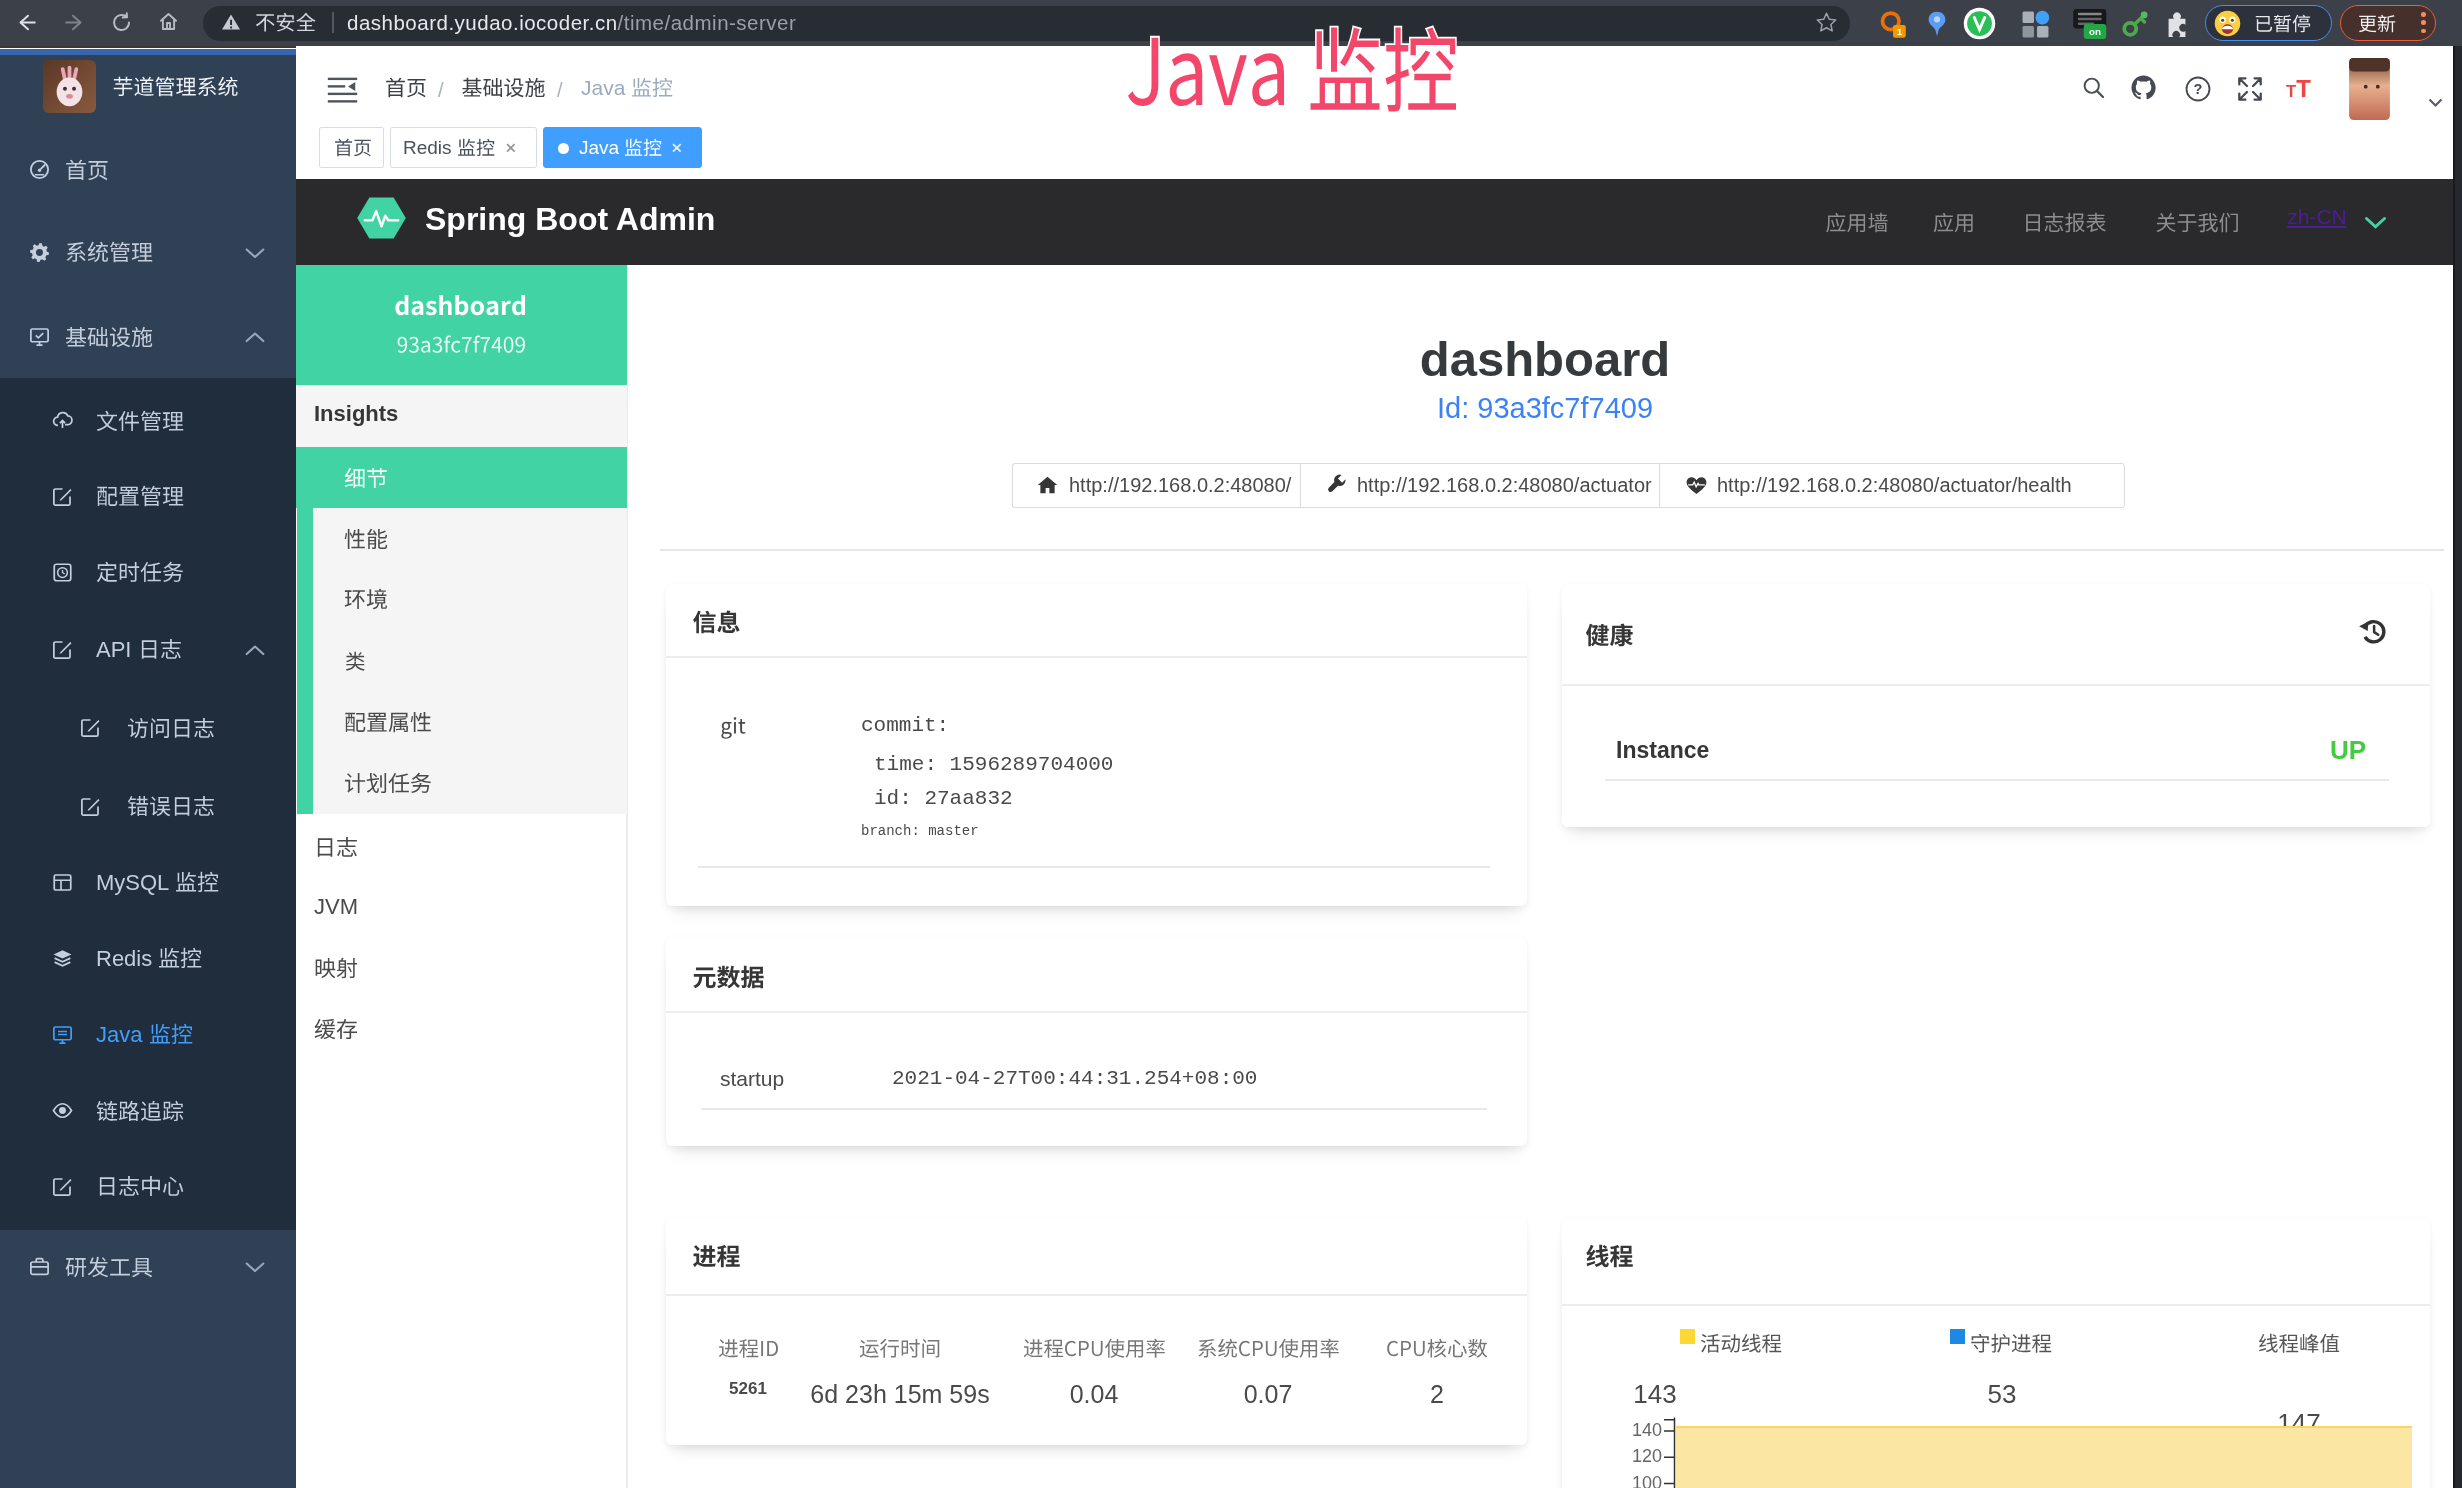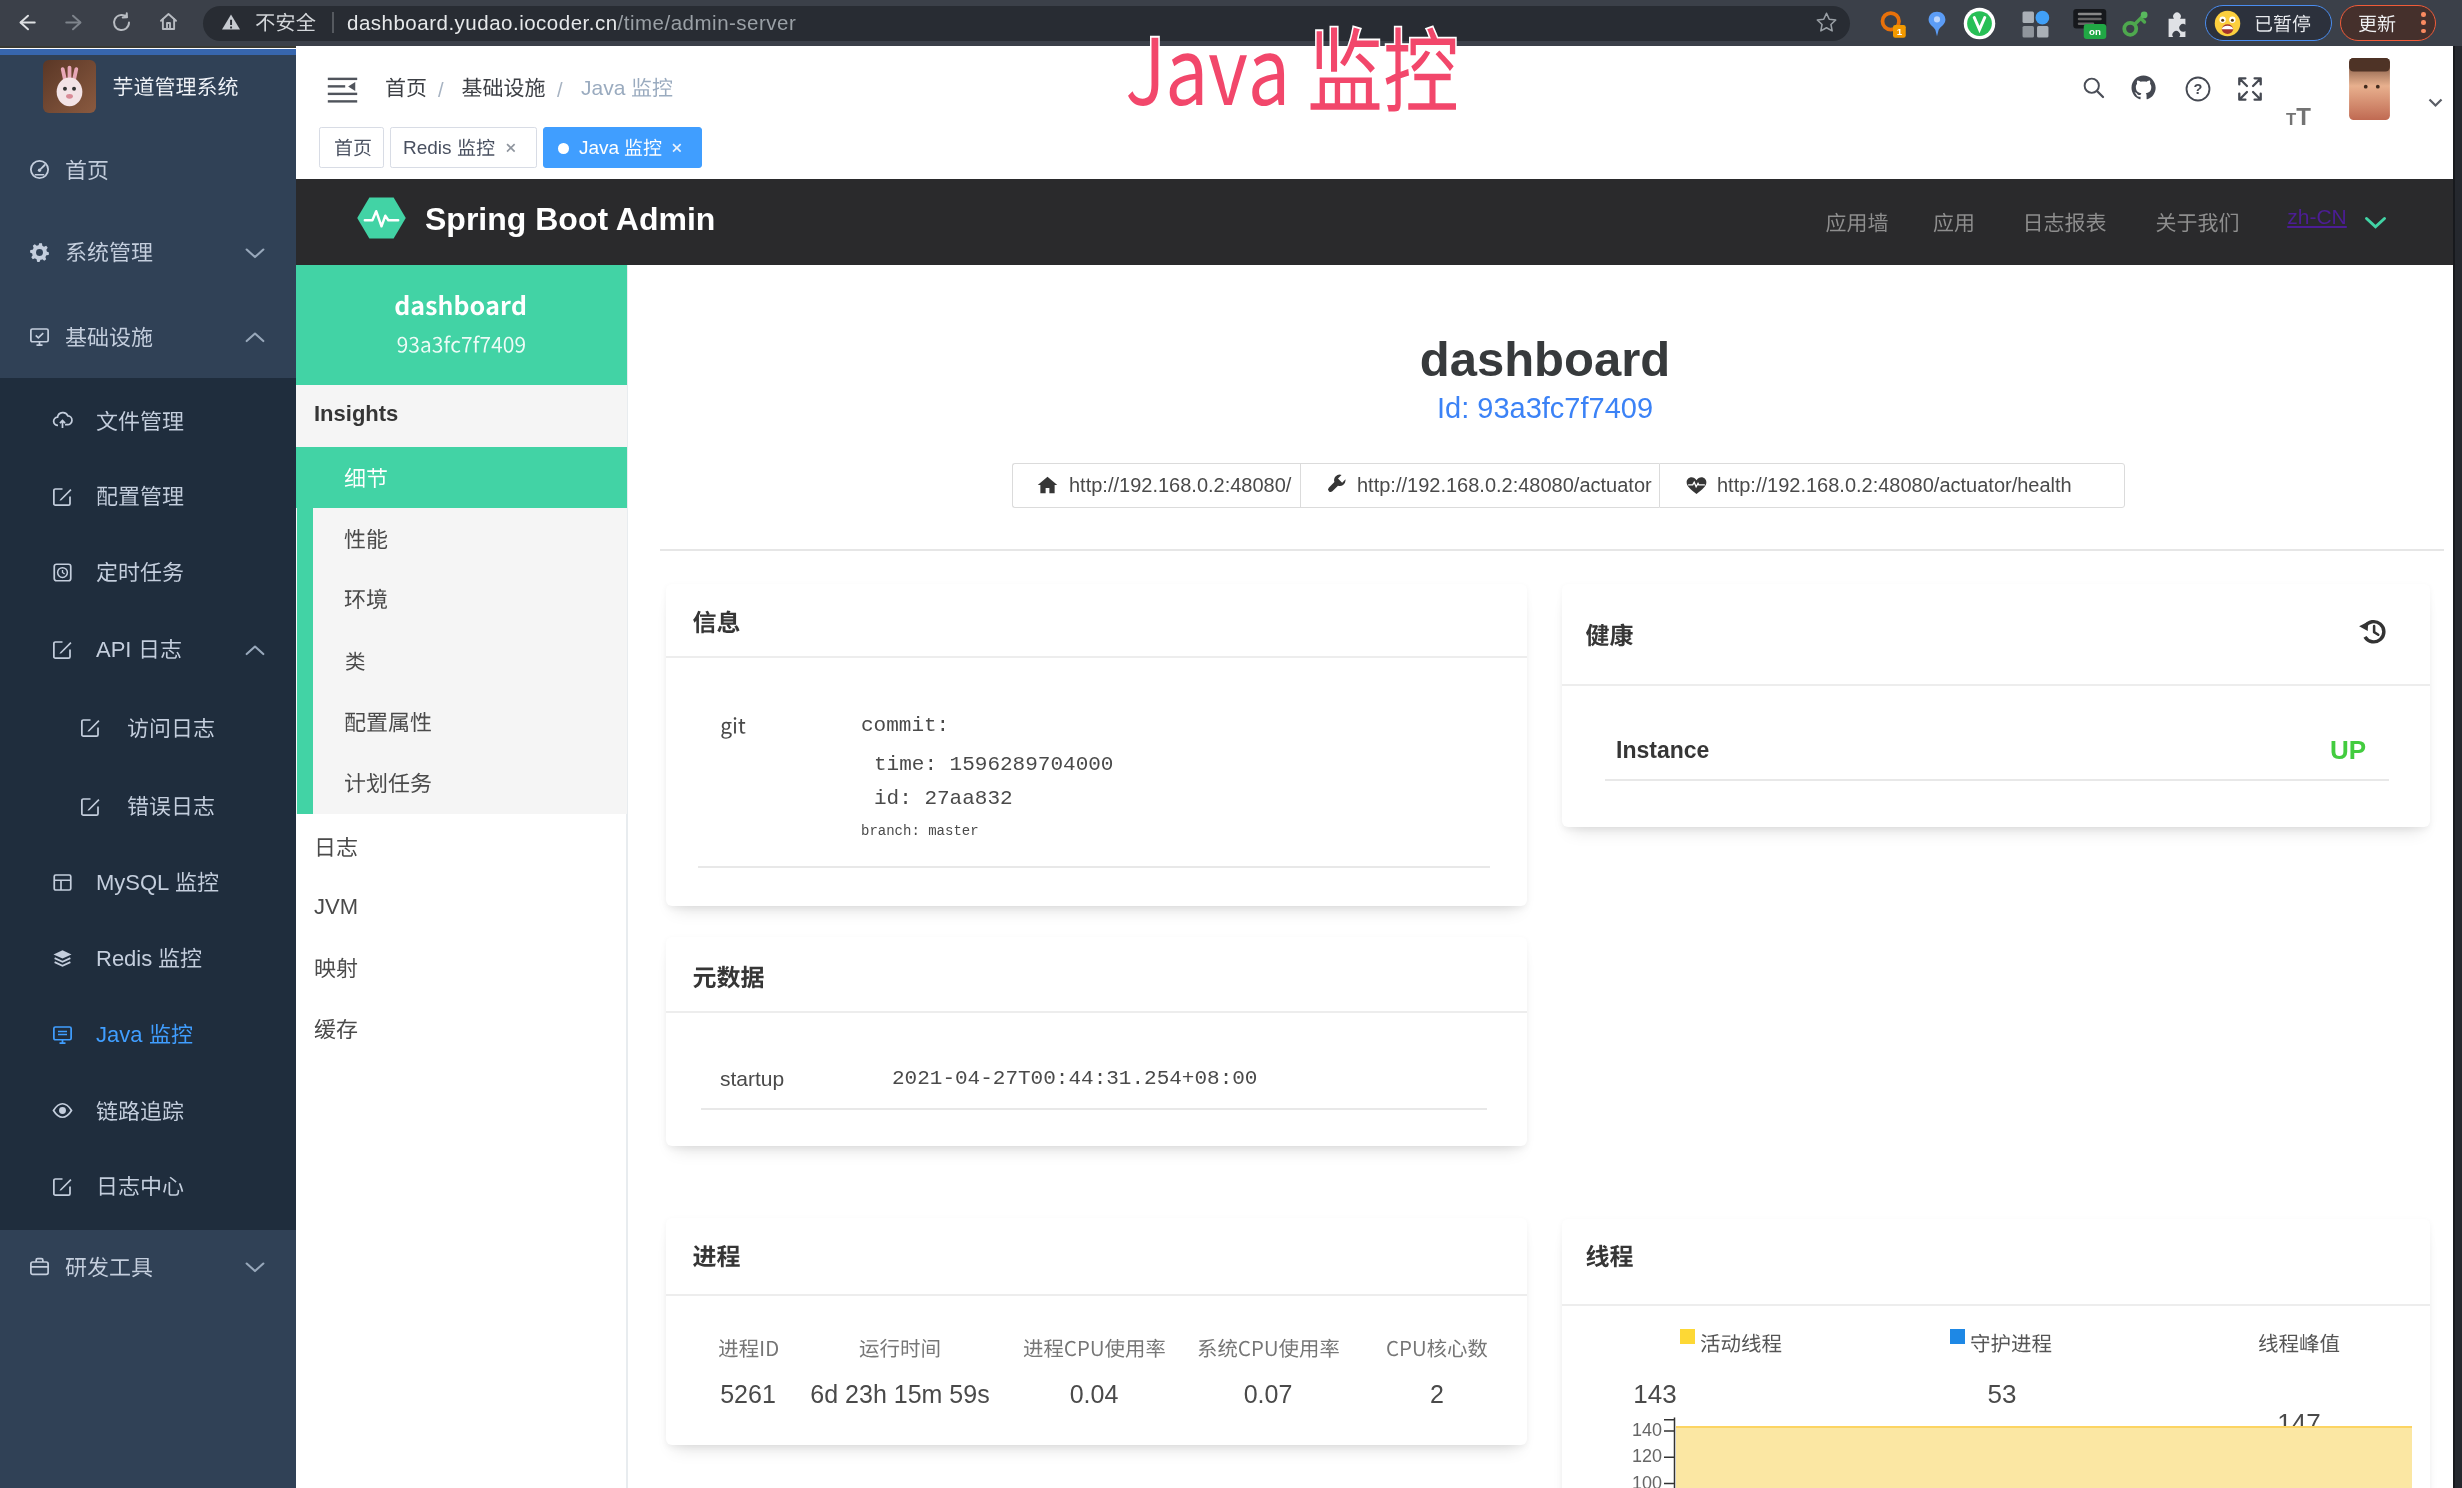--- a/index.html
+++ b/index.html
@@ -275,21 +275,21 @@
     <text x="17" y="24" font-family="Liberation Sans" font-size="19" font-weight="bold" fill="#454952" text-anchor="middle">?</text>
   </svg>
 <svg style="position:absolute;left:2237px;top:76px;overflow:visible" width="26" height="26" viewBox="0 0 34 34">
     <g stroke="#454952" stroke-width="3" fill="none" stroke-linecap="round" stroke-linejoin="round">
       <path d="M3 11 V3 H11 M13 13 L4.5 4.5"></path>
       <path d="M23 3 H31 V11 M21 13 L29.5 4.5"></path>
       <path d="M31 23 V31 H23 M21 21 L29.5 29.5"></path>
       <path d="M11 31 H3 V23 M13 21 L4.5 29.5"></path>
     </g>
   </svg>
-<div style="position:absolute;left:2286px;top:75px;font-size:24px;font-weight:bold;color:#737373;line-height:1.2;white-space:nowrap;margin-top:28px;"><span style="font-size:16.7px">T</span>T</div>
+<div style="position:absolute;left:2286px;top:75px;font-size:24px;font-weight:bold;color:#ef4444;line-height:1.2;white-space:nowrap;"><span style="font-size:16.7px">T</span>T</div>
 <svg style="position:absolute;left:2349px;top:58px;overflow:visible" width="41" height="62" viewBox="0 0 54 82">
     <defs>
       <linearGradient id="av2" x1="0" y1="0" x2="0" y2="1">
         <stop offset="0" stop-color="#6b4633"></stop>
         <stop offset="0.45" stop-color="#e8b08e"></stop>
         <stop offset="1" stop-color="#c06a52"></stop>
       </linearGradient>
     </defs>
     <rect width="54" height="82" rx="6" fill="url(#av2)"></rect>
     <rect y="0" width="54" height="18" rx="6" fill="#4e3326"></rect>
@@ -434,21 +434,21 @@
   </svg>
 <svg style="position:absolute;left:1023px;top:1338px;overflow:visible" width="143" height="20.5" viewBox="0 0 189 27">
     <path d="M2.2 2.8C3.7 4.1 5.5 6.1 6.3 7.3L7.9 6C7 4.8 5.1 3 3.6 1.6ZM19.4 1.6V6H15V1.6H13V6H9.2V7.9H13V11.1L12.9 12.8H9V14.7H12.7C12.3 16.8 11.4 18.8 9.4 20.3C9.8 20.6 10.6 21.4 10.9 21.8C13.3 19.9 14.3 17.3 14.7 14.7H19.4V21.6H21.5V14.7H25.5V12.8H21.5V7.9H24.9V6H21.5V1.6ZM15 7.9H19.4V12.8H14.9L15 11.1ZM7.1 10.9H1.4V12.7H5.1V20.5C3.9 21 2.5 22.1 1 23.7L2.4 25.5C3.8 23.7 5.1 22.1 6 22.1C6.6 22.1 7.5 23 8.6 23.7C10.5 24.9 12.7 25.2 16.1 25.2C18.7 25.2 23.5 25 25.4 24.9C25.5 24.3 25.8 23.4 26 22.8C23.4 23.1 19.3 23.3 16.1 23.3C13.1 23.3 10.8 23.1 9 22C8.2 21.5 7.6 21 7.1 20.7Z M41.4 4H49.5V8.9H41.4ZM39.5 2.2V10.7H51.5V2.2ZM39.1 18.1V19.9H44.4V23.4H37.3V25.2H53V23.4H46.4V19.9H51.8V18.1H46.4V14.9H52.4V13.1H38.5V14.9H44.4V18.1ZM36.7 1.5C34.7 2.4 31.2 3.2 28.2 3.7C28.4 4.1 28.7 4.8 28.8 5.2C30 5 31.4 4.8 32.7 4.5V8.7H28.3V10.6H32.5C31.4 13.7 29.5 17.2 27.8 19.1C28.1 19.6 28.6 20.4 28.8 21C30.2 19.3 31.6 16.6 32.7 13.9V25.9H34.7V14.2C35.6 15.4 36.7 16.8 37.2 17.6L38.4 16C37.9 15.4 35.5 12.9 34.7 12.3V10.6H38.1V8.7H34.7V4.1C36 3.8 37.2 3.4 38.2 3Z M64.2 24.1C66.7 24.1 68.7 23.1 70.3 21.3L68.9 19.7C67.6 21.1 66.2 21.9 64.3 21.9C60.5 21.9 58.1 18.8 58.1 13.8C58.1 8.9 60.6 5.8 64.4 5.8C66.1 5.8 67.4 6.6 68.4 7.7L69.8 6C68.6 4.8 66.7 3.6 64.3 3.6C59.3 3.6 55.6 7.5 55.6 13.9C55.6 20.3 59.2 24.1 64.2 24.1Z M74 23.8H76.4V15.9H79.7C84.1 15.9 87 14 87 9.8C87 5.5 84 4 79.6 4H74ZM76.4 13.9V6H79.3C82.8 6 84.5 6.9 84.5 9.8C84.5 12.6 82.9 13.9 79.4 13.9Z M98.1 24.1C102.1 24.1 105.2 22 105.2 15.6V4H102.8V15.7C102.8 20.4 100.7 21.9 98.1 21.9C95.5 21.9 93.4 20.4 93.4 15.7V4H91V15.6C91 22 94 24.1 98.1 24.1Z M124 1.2V4.1H116.5V5.9H124V8.6H117.2V16.1H123.8C123.6 17.6 123.2 19 122.4 20.2C120.9 19.2 119.8 18 118.9 16.6L117.2 17.2C118.2 18.9 119.6 20.4 121.1 21.6C119.9 22.7 118.1 23.7 115.5 24.3C115.9 24.8 116.5 25.5 116.7 26C119.5 25.2 121.4 24 122.8 22.7C125.6 24.4 129 25.4 132.8 26C133.1 25.4 133.6 24.6 134 24.1C130.1 23.7 126.7 22.8 124 21.3C125.1 19.7 125.6 17.9 125.8 16.1H132.9V8.6H125.9V5.9H133.8V4.1H125.9V1.2ZM119.1 10.3H124V13.1L123.9 14.3H119.1ZM125.9 10.3H130.9V14.3H125.9L125.9 13.1ZM115.3 1C113.7 5.1 111.1 9.1 108.4 11.7C108.7 12.2 109.3 13.3 109.5 13.7C110.5 12.7 111.5 11.5 112.5 10.2V26H114.4V7.2C115.5 5.4 116.4 3.5 117.2 1.6Z M138.9 3V12.8C138.9 16.6 138.6 21.4 135.6 24.7C136.1 25 136.9 25.7 137.2 26.1C139.3 23.8 140.2 20.7 140.6 17.6H147.4V25.7H149.4V17.6H156.7V23.2C156.7 23.7 156.5 23.8 156 23.8C155.5 23.9 153.7 23.9 151.8 23.8C152 24.4 152.4 25.2 152.5 25.8C155 25.8 156.6 25.8 157.5 25.4C158.4 25.1 158.7 24.5 158.7 23.2V3ZM140.9 4.9H147.4V9.3H140.9ZM156.7 4.9V9.3H149.4V4.9ZM140.9 11.2H147.4V15.7H140.8C140.9 14.7 140.9 13.7 140.9 12.8ZM156.7 11.2V15.7H149.4V11.2Z M184.2 6.4C183.2 7.5 181.5 9 180.3 9.9L181.8 10.9C183.1 10 184.6 8.7 185.9 7.4ZM163.3 14.7 164.3 16.3C166.1 15.4 168.3 14.2 170.4 13.1L170 11.6C167.5 12.8 165 14 163.3 14.7ZM164.1 7.6C165.5 8.5 167.3 9.9 168.2 10.8L169.6 9.5C168.7 8.6 166.9 7.3 165.5 6.5ZM180.1 12.7C181.9 13.9 184.2 15.5 185.4 16.6L186.9 15.4C185.7 14.3 183.3 12.7 181.5 11.7ZM163.2 18.3V20.2H174.2V25.9H176.4V20.2H187.4V18.3H176.4V16.1H174.2V18.3ZM173.5 1.4C173.9 2 174.4 2.8 174.8 3.5H163.7V5.4H173.6C172.8 6.7 171.9 7.8 171.5 8.1C171.1 8.6 170.7 8.9 170.3 9C170.5 9.5 170.8 10.3 170.9 10.7C171.3 10.6 171.9 10.4 175 10.2C173.7 11.5 172.6 12.6 172 13C171.1 13.7 170.4 14.3 169.8 14.3C170 14.9 170.3 15.7 170.4 16.1C170.9 15.8 171.9 15.7 179 15C179.3 15.6 179.5 16 179.7 16.5L181.3 15.7C180.8 14.5 179.4 12.6 178.2 11.2L176.7 11.8C177.1 12.3 177.6 12.9 178 13.5L173.2 13.9C175.6 12 178 9.7 180.1 7.2L178.5 6.2C177.9 7 177.3 7.7 176.6 8.5L173.2 8.6C174 7.7 174.9 6.6 175.7 5.4H187.2V3.5H177.1C176.8 2.7 176.1 1.7 175.5 0.9Z" fill="#767676"></path>
   </svg>
 <svg style="position:absolute;left:1197px;top:1338px;overflow:visible" width="143" height="20.5" viewBox="0 0 189 27">
     <path d="M7.7 17.7C6.3 19.7 4 21.7 1.9 23C2.4 23.2 3.3 23.9 3.7 24.3C5.7 22.8 8.1 20.6 9.7 18.4ZM17.2 18.6C19.4 20.4 22.2 22.8 23.5 24.4L25.3 23.1C23.8 21.6 21 19.2 18.8 17.6ZM17.9 11.8C18.6 12.4 19.4 13.2 20.1 14L8.2 14.7C12.3 12.7 16.4 10.3 20.4 7.2L18.8 5.9C17.5 7 16 8.1 14.6 9.1L8 9.4C9.9 8 11.9 6.3 13.7 4.4C17.2 4.1 20.5 3.6 23.1 3L21.7 1.3C17.3 2.4 9.4 3.1 2.9 3.4C3.1 3.9 3.3 4.7 3.4 5.2C5.8 5.1 8.3 4.9 10.8 4.7C9.1 6.5 7.1 8.2 6.4 8.6C5.6 9.2 4.9 9.6 4.4 9.7C4.6 10.2 4.9 11.1 4.9 11.5C5.5 11.3 6.3 11.2 11.8 10.9C9.5 12.3 7.6 13.4 6.6 13.8C4.9 14.6 3.7 15.1 2.9 15.3C3.1 15.8 3.4 16.7 3.5 17.1C4.2 16.8 5.3 16.7 12.7 16.1V23.2C12.7 23.5 12.6 23.6 12.2 23.7C11.7 23.7 10.3 23.7 8.6 23.6C9 24.2 9.3 25 9.4 25.6C11.4 25.6 12.7 25.6 13.6 25.3C14.6 24.9 14.8 24.4 14.8 23.2V16L21.5 15.5C22.3 16.4 22.9 17.2 23.4 17.9L25 17C23.9 15.3 21.6 12.8 19.5 11Z M45.8 14.3V22.8C45.8 24.8 46.3 25.4 48.2 25.4C48.6 25.4 50.2 25.4 50.6 25.4C52.2 25.4 52.7 24.4 52.9 20.7C52.4 20.5 51.5 20.2 51.1 19.8C51.1 23.1 50.9 23.6 50.4 23.6C50 23.6 48.8 23.6 48.5 23.6C47.9 23.6 47.8 23.5 47.8 22.8V14.3ZM40.8 14.3C40.6 19.7 40 22.5 35.6 24.2C36 24.6 36.6 25.3 36.8 25.8C41.7 23.8 42.6 20.4 42.8 14.3ZM28.1 22.3 28.6 24.3C31 23.5 34.2 22.5 37.2 21.5L36.9 19.8C33.6 20.8 30.3 21.8 28.1 22.3ZM43.1 1.5C43.6 2.6 44.3 4.1 44.5 5H38V6.8H42.8C41.6 8.5 39.8 11 39.1 11.6C38.6 12.1 38 12.3 37.4 12.4C37.7 12.8 38 13.9 38.1 14.4C38.9 14 40 13.9 49.8 13C50.2 13.7 50.7 14.4 50.9 15L52.6 14C51.8 12.4 50.1 9.9 48.6 8L47 8.8C47.6 9.6 48.2 10.5 48.8 11.4L41.4 12C42.6 10.5 44.1 8.4 45.3 6.8H52.6V5H44.8L46.5 4.5C46.2 3.6 45.5 2.1 44.9 1ZM28.6 12.3C29 12.2 29.6 12 32.9 11.6C31.7 13.3 30.7 14.6 30.2 15.1C29.3 16.1 28.7 16.8 28.1 16.9C28.4 17.4 28.7 18.4 28.8 18.8C29.3 18.5 30.3 18.2 37 16.7C36.9 16.3 36.9 15.5 36.9 15L31.8 16C33.9 13.6 35.9 10.7 37.6 7.8L35.8 6.7C35.3 7.7 34.7 8.7 34.1 9.7L30.8 10C32.5 7.7 34.1 4.8 35.4 1.9L33.3 1C32.1 4.2 30.1 7.7 29.5 8.6C28.9 9.5 28.4 10.2 27.9 10.3C28.2 10.8 28.5 11.9 28.6 12.3Z M64.2 24.1C66.7 24.1 68.7 23.1 70.3 21.3L68.9 19.7C67.6 21.1 66.2 21.9 64.3 21.9C60.5 21.9 58.1 18.8 58.1 13.8C58.1 8.9 60.6 5.8 64.4 5.8C66.1 5.8 67.4 6.6 68.4 7.7L69.8 6C68.6 4.8 66.7 3.6 64.3 3.6C59.3 3.6 55.6 7.5 55.6 13.9C55.6 20.3 59.2 24.1 64.2 24.1Z M74 23.8H76.4V15.9H79.7C84.1 15.9 87 14 87 9.8C87 5.5 84 4 79.6 4H74ZM76.4 13.9V6H79.3C82.8 6 84.5 6.9 84.5 9.8C84.5 12.6 82.9 13.9 79.4 13.9Z M98.1 24.1C102.1 24.1 105.2 22 105.2 15.6V4H102.8V15.7C102.8 20.4 100.7 21.9 98.1 21.9C95.5 21.9 93.4 20.4 93.4 15.7V4H91V15.6C91 22 94 24.1 98.1 24.1Z M124 1.2V4.1H116.5V5.9H124V8.6H117.2V16.1H123.8C123.6 17.6 123.2 19 122.4 20.2C120.9 19.2 119.8 18 118.9 16.6L117.2 17.2C118.2 18.9 119.6 20.4 121.1 21.6C119.9 22.7 118.1 23.7 115.5 24.3C115.9 24.8 116.5 25.5 116.7 26C119.5 25.2 121.4 24 122.8 22.7C125.6 24.4 129 25.4 132.8 26C133.1 25.4 133.6 24.6 134 24.1C130.1 23.7 126.7 22.8 124 21.3C125.1 19.7 125.6 17.9 125.8 16.1H132.9V8.6H125.9V5.9H133.8V4.1H125.9V1.2ZM119.1 10.3H124V13.1L123.9 14.3H119.1ZM125.9 10.3H130.9V14.3H125.9L125.9 13.1ZM115.3 1C113.7 5.1 111.1 9.1 108.4 11.7C108.7 12.2 109.3 13.3 109.5 13.7C110.5 12.7 111.5 11.5 112.5 10.2V26H114.4V7.2C115.5 5.4 116.4 3.5 117.2 1.6Z M138.9 3V12.8C138.9 16.6 138.6 21.4 135.6 24.7C136.1 25 136.9 25.7 137.2 26.1C139.3 23.8 140.2 20.7 140.6 17.6H147.4V25.7H149.4V17.6H156.7V23.2C156.7 23.7 156.5 23.8 156 23.8C155.5 23.9 153.7 23.9 151.8 23.8C152 24.4 152.4 25.2 152.5 25.8C155 25.8 156.6 25.8 157.5 25.4C158.4 25.1 158.7 24.5 158.7 23.2V3ZM140.9 4.9H147.4V9.3H140.9ZM156.7 4.9V9.3H149.4V4.9ZM140.9 11.2H147.4V15.7H140.8C140.9 14.7 140.9 13.7 140.9 12.8ZM156.7 11.2V15.7H149.4V11.2Z M184.2 6.4C183.2 7.5 181.5 9 180.3 9.9L181.8 10.9C183.1 10 184.6 8.7 185.9 7.4ZM163.3 14.7 164.3 16.3C166.1 15.4 168.3 14.2 170.4 13.1L170 11.6C167.5 12.8 165 14 163.3 14.7ZM164.1 7.6C165.5 8.5 167.3 9.9 168.2 10.8L169.6 9.5C168.7 8.6 166.9 7.3 165.5 6.5ZM180.1 12.7C181.9 13.9 184.2 15.5 185.4 16.6L186.9 15.4C185.7 14.3 183.3 12.7 181.5 11.7ZM163.2 18.3V20.2H174.2V25.9H176.4V20.2H187.4V18.3H176.4V16.1H174.2V18.3ZM173.5 1.4C173.9 2 174.4 2.8 174.8 3.5H163.7V5.4H173.6C172.8 6.7 171.9 7.8 171.5 8.1C171.1 8.6 170.7 8.9 170.3 9C170.5 9.5 170.8 10.3 170.9 10.7C171.3 10.6 171.9 10.4 175 10.2C173.7 11.5 172.6 12.6 172 13C171.1 13.7 170.4 14.3 169.8 14.3C170 14.9 170.3 15.7 170.4 16.1C170.9 15.8 171.9 15.7 179 15C179.3 15.6 179.5 16 179.7 16.5L181.3 15.7C180.8 14.5 179.4 12.6 178.2 11.2L176.7 11.8C177.1 12.3 177.6 12.9 178 13.5L173.2 13.9C175.6 12 178 9.7 180.1 7.2L178.5 6.2C177.9 7 177.3 7.7 176.6 8.5L173.2 8.6C174 7.7 174.9 6.6 175.7 5.4H187.2V3.5H177.1C176.8 2.7 176.1 1.7 175.5 0.9Z" fill="#767676"></path>
   </svg>
 <svg style="position:absolute;left:1386px;top:1338px;overflow:visible" width="102" height="20.5" viewBox="0 0 135 27">
     <path d="M10.2 24.1C12.7 24.1 14.7 23.1 16.3 21.3L14.9 19.7C13.6 21.1 12.2 21.9 10.3 21.9C6.5 21.9 4.1 18.8 4.1 13.8C4.1 8.9 6.6 5.8 10.4 5.8C12.1 5.8 13.4 6.6 14.4 7.7L15.8 6C14.6 4.8 12.7 3.6 10.3 3.6C5.3 3.6 1.6 7.5 1.6 13.9C1.6 20.3 5.2 24.1 10.2 24.1Z M20 23.8H22.4V15.9H25.7C30.1 15.9 33 14 33 9.8C33 5.5 30 4 25.6 4H20ZM22.4 13.9V6H25.3C28.8 6 30.5 6.9 30.5 9.8C30.5 12.6 28.9 13.9 25.4 13.9Z M44.1 24.1C48.1 24.1 51.2 22 51.2 15.6V4H48.8V15.7C48.8 20.4 46.7 21.9 44.1 21.9C41.5 21.9 39.4 20.4 39.4 15.7V4H37V15.6C37 22 40 24.1 44.1 24.1Z M77 13.8C74.6 18.3 69.4 22.2 63.2 24.3C63.6 24.7 64.1 25.5 64.4 25.9C67.7 24.8 70.8 23.1 73.3 21.1C75.1 22.6 77.2 24.4 78.2 25.7L79.8 24.3C78.7 23.1 76.6 21.3 74.8 19.8C76.5 18.3 77.9 16.5 79.1 14.5ZM70.3 1.6C70.9 2.6 71.4 3.8 71.7 4.8H64.6V6.6H69.8C68.8 8.2 67.3 10.7 66.8 11.2C66.4 11.7 65.6 11.9 65 12C65.2 12.4 65.6 13.4 65.6 13.9C66.2 13.7 66.9 13.6 71.8 13.3C69.8 15.3 67.3 17.1 64.5 18.4C64.9 18.7 65.4 19.5 65.7 19.9C70.4 17.6 74.6 13.7 76.9 9.6L75 8.9C74.5 9.8 74 10.6 73.3 11.5L68.8 11.7C69.7 10.2 71 8.2 72 6.6H79.6V4.8H73.4L73.8 4.6C73.6 3.6 72.9 2.1 72.2 1ZM59 1.1V6.3H55.4V8.2H58.9C58 11.9 56.3 16.2 54.7 18.4C55 18.9 55.5 19.8 55.8 20.4C56.9 18.7 58.1 15.9 59 13V25.9H60.9V11.7C61.6 13.1 62.5 14.7 62.9 15.5L64.1 14.1C63.6 13.3 61.6 10.2 60.9 9.3V8.2H64V6.3H60.9V1.1Z M88.7 8.6V22C88.7 24.7 89.6 25.4 92.5 25.4C93.1 25.4 97.3 25.4 98 25.4C101 25.4 101.7 23.9 102 18.8C101.4 18.6 100.5 18.3 100 17.9C99.8 22.5 99.6 23.5 97.9 23.5C97 23.5 93.4 23.5 92.7 23.5C91.2 23.5 90.9 23.3 90.9 22V8.6ZM84.4 10.6C84 13.9 83.1 18.1 82 20.8L84 21.7C85.1 18.8 86 14.2 86.4 11ZM101.3 10.7C102.8 13.9 104.3 18.1 104.9 20.9L106.9 20.1C106.3 17.3 104.8 13.2 103.2 9.9ZM90 3.3C92.6 5.2 95.8 7.8 97.3 9.5L98.7 8C97.2 6.3 93.9 3.8 91.4 2Z M119.7 1.6C119.3 2.6 118.4 4.2 117.7 5.2L119 5.8C119.7 4.9 120.7 3.6 121.4 2.3ZM110.2 2.3C110.9 3.5 111.6 5 111.8 5.9L113.4 5.2C113.1 4.3 112.4 2.8 111.6 1.8ZM118.9 16.7C118.2 18.1 117.4 19.3 116.3 20.4C115.3 19.8 114.3 19.3 113.3 18.9C113.6 18.3 114.1 17.5 114.5 16.7ZM110.8 19.6C112.1 20.1 113.6 20.8 114.9 21.5C113.2 22.8 111.1 23.6 108.9 24.1C109.2 24.5 109.7 25.2 109.9 25.7C112.3 25 114.6 24 116.6 22.4C117.5 23 118.3 23.5 118.9 23.9L120.2 22.6C119.6 22.2 118.8 21.7 117.9 21.2C119.3 19.7 120.5 17.8 121.1 15.4L120 15L119.7 15H115.3L115.9 13.6L114.1 13.3C113.9 13.9 113.6 14.4 113.3 15H109.7V16.7H112.5C111.9 17.8 111.3 18.8 110.8 19.6ZM114.7 1.1V6.1H109.1V7.8H114.1C112.8 9.5 110.7 11.2 108.8 12C109.2 12.4 109.7 13.1 109.9 13.6C111.6 12.7 113.4 11.2 114.7 9.6V12.9H116.6V9.2C117.9 10.1 119.6 11.4 120.2 12L121.4 10.6C120.7 10.1 118.3 8.6 117 7.8H122.1V6.1H116.6V1.1ZM124.8 1.3C124.1 6 122.9 10.6 120.8 13.4C121.2 13.7 122 14.3 122.3 14.7C123 13.7 123.6 12.5 124.1 11.2C124.7 13.8 125.5 16.3 126.5 18.4C125 21 122.9 22.9 120 24.4C120.3 24.8 120.9 25.6 121.1 26C123.8 24.5 125.9 22.7 127.5 20.3C128.9 22.6 130.5 24.4 132.7 25.7C133 25.2 133.6 24.5 134 24.1C131.8 22.9 130 20.9 128.6 18.4C130 15.6 130.9 12.3 131.5 8.2H133.4V6.3H125.7C126.1 4.8 126.4 3.2 126.6 1.6ZM129.6 8.2C129.2 11.3 128.5 14 127.6 16.3C126.5 13.9 125.8 11.1 125.3 8.2Z" fill="#767676"></path>
   </svg>
-<div style="position:absolute;left:748px;transform:translateX(-50%);top:1379px;font-size:25px;font-weight:normal;color:#4a4a4a;line-height:1.2;white-space:nowrap;">5261</div>
+<div style="position:absolute;left:748px;transform:translateX(-50%);top:1379px;font-size:17px;font-weight:bold;color:#4a4a4a;line-height:1.2;white-space:nowrap;">5261</div>
 <div style="position:absolute;left:900px;transform:translateX(-50%);top:1379px;font-size:25px;font-weight:normal;color:#4a4a4a;line-height:1.2;white-space:nowrap;">6d 23h 15m 59s</div>
 <div style="position:absolute;left:1094px;transform:translateX(-50%);top:1379px;font-size:25px;font-weight:normal;color:#4a4a4a;line-height:1.2;white-space:nowrap;">0.04</div>
 <div style="position:absolute;left:1268px;transform:translateX(-50%);top:1379px;font-size:25px;font-weight:normal;color:#4a4a4a;line-height:1.2;white-space:nowrap;">0.07</div>
 <div style="position:absolute;left:1437px;transform:translateX(-50%);top:1379px;font-size:25px;font-weight:normal;color:#4a4a4a;line-height:1.2;white-space:nowrap;">2</div>
 <div class="card" style="left:1562px;top:584px;width:868px;height:243px;"></div>
 <svg style="position:absolute;left:1585px;top:623px;overflow:visible" width="49" height="24" viewBox="0 0 64 32">
     <path d="M9.3 16.3C9.3 16 9.8 15.6 10.4 15.3H13.2C13 17.5 12.6 19.5 12.1 21.2C11.5 20.2 11.1 19 10.7 17.6L8.1 18.5C8.7 21 9.6 23 10.6 24.6C9.7 26.3 8.5 27.6 7.2 28.6V8.1C8 6 8.7 4 9.2 2L5.8 1C4.7 5.5 2.8 9.9 0.6 12.9C1.2 13.9 2.1 16.1 2.4 17C2.9 16.4 3.4 15.6 3.8 14.8V31H7.2V28.8C7.9 29.3 9 30.4 9.5 31C10.8 30.1 11.9 28.8 12.8 27.3C15.6 29.8 19.2 30.4 23.5 30.4H29.9C30.1 29.5 30.6 27.9 31.1 27.2C29.4 27.2 25 27.2 23.7 27.2C20 27.2 16.7 26.7 14.3 24.3C15.5 21.3 16.3 17.5 16.7 12.7L14.7 12.3L14.1 12.4H13C14.3 10 15.7 7 16.8 4L14.6 2.6L13.6 3H9V6.2H12.4C11.4 8.7 10.4 10.8 10 11.5C9.3 12.5 8.4 13.5 7.8 13.7C8.3 14.3 9.1 15.7 9.3 16.3ZM17.4 3.4V6H20.9V7.6H16.1V10.3H20.9V12H17.4V14.7H20.9V16.2H17.2V19.1H20.9V20.6H16.5V23.6H20.9V26.5H24V23.6H30.1V20.6H24V19.1H29.2V16.2H24V14.7H29.1V10.3H31.1V7.6H29.1V3.4H24V1.2H20.9V3.4ZM24 10.3H26.2V12H24ZM24 7.6V6H26.2V7.6Z M56.5 15.1V16.6H52.2V15.1ZM56.5 12.4H52.2V11H56.5ZM46.7 1.6 47.7 3.5H35.5V12.8C35.5 17.5 35.3 24.2 32.7 28.8C33.5 29.2 35.1 30.3 35.8 30.9C38.7 25.9 39.2 18 39.2 12.8V6.8H48.3V8.4H41.1V11H48.3V12.4H39.7V15.1H48.3V16.6H40.7V19.2H41.5L39.8 21C41.2 21.9 43.1 23.1 44.1 23.9C42 24.7 39.9 25.5 38.4 26L39.8 29.1C42.3 28 45.3 26.6 48.3 25.2V27.3C48.3 27.8 48.1 28 47.6 28C47 28 45.1 28 43.5 28C44 28.8 44.5 30.2 44.6 31.1C47.4 31.1 49.2 31.1 50.5 30.6C51.8 30.1 52.2 29.2 52.2 27.4V24.4C54.4 26.9 57.3 28.7 60.8 29.7C61.3 28.8 62.3 27.4 63.1 26.7C60.7 26.2 58.6 25.3 56.8 24.2C58.3 23.4 60 22.4 61.6 21.4L58.8 19.2H60.1V15.3H62.9V12.1H60.1V8.4H52.2V6.8H62.6V3.5H52.1C51.7 2.5 51.1 1.5 50.6 0.6ZM48.3 19.2V22.2L44.8 23.6L46.5 21.8C45.5 21.1 43.8 20 42.4 19.2ZM52.2 19.2H58.7C57.6 20.2 55.9 21.4 54.4 22.3C53.5 21.5 52.8 20.6 52.2 19.6Z" fill="#363636"></path>
   </svg>
 <svg style="position:absolute;left:2358px;top:616px;overflow:visible" width="30" height="30" viewBox="0 0 40 40">
     <g stroke="#333" stroke-width="4.6" fill="none">

